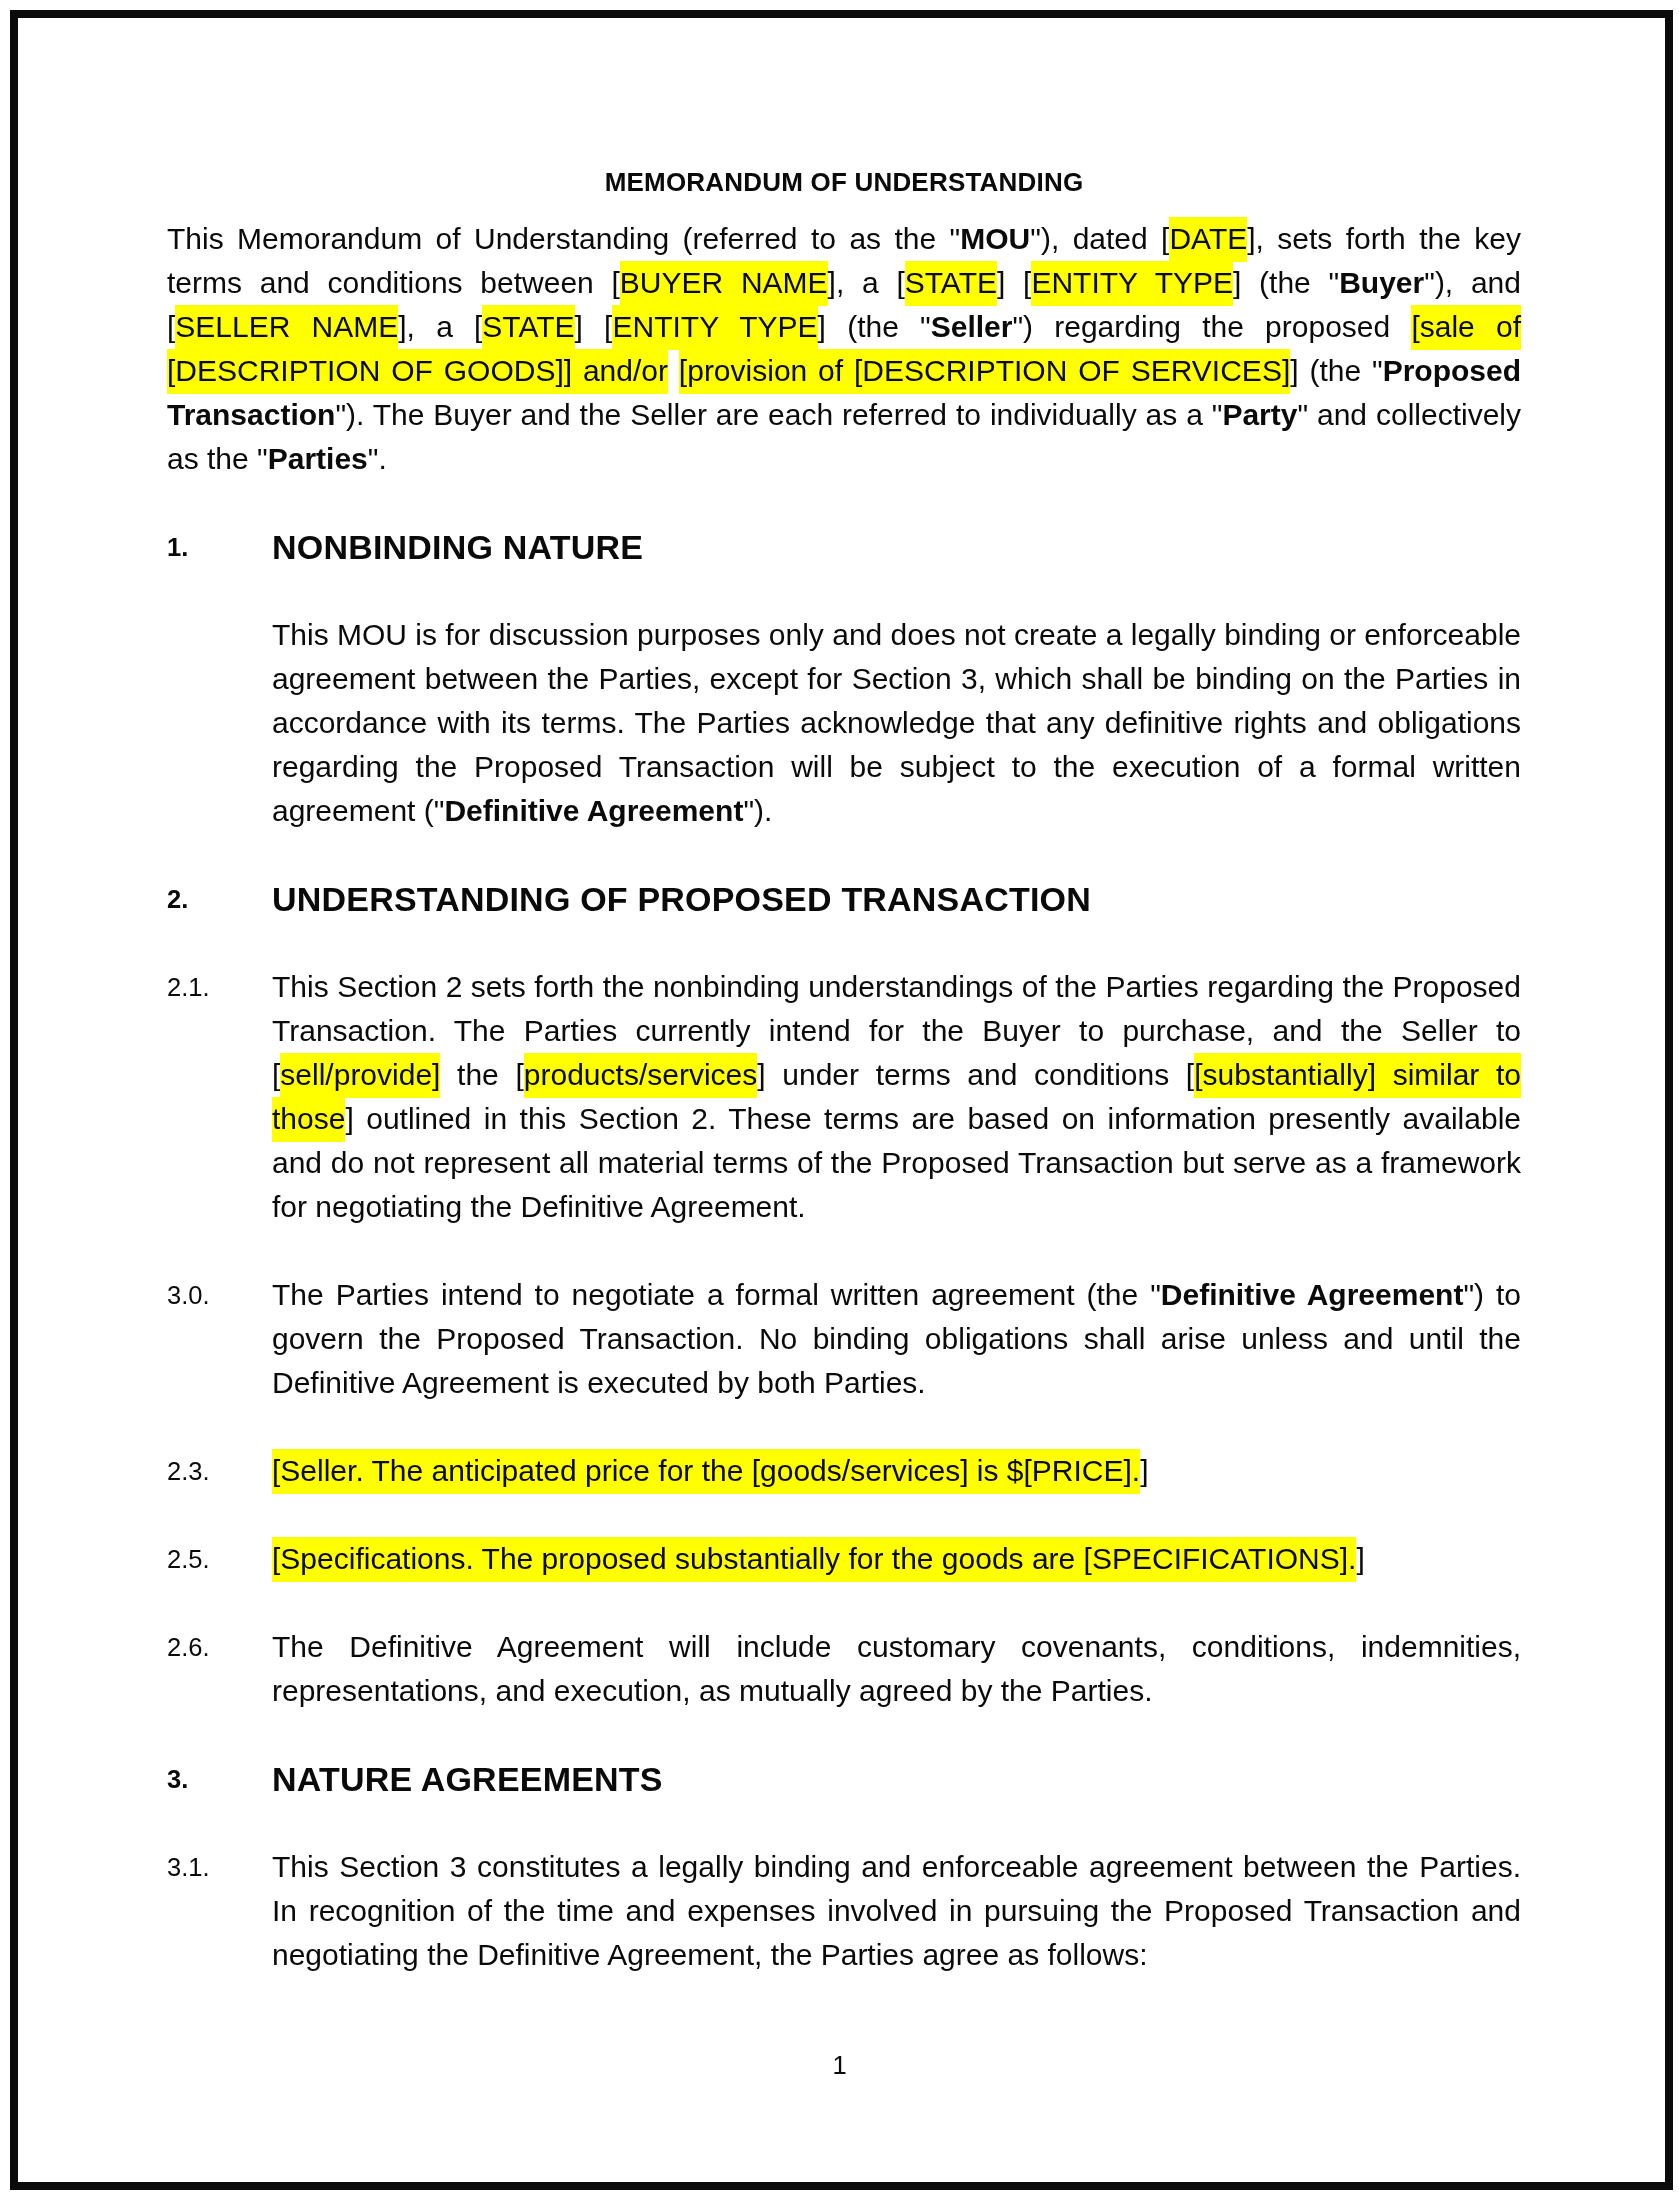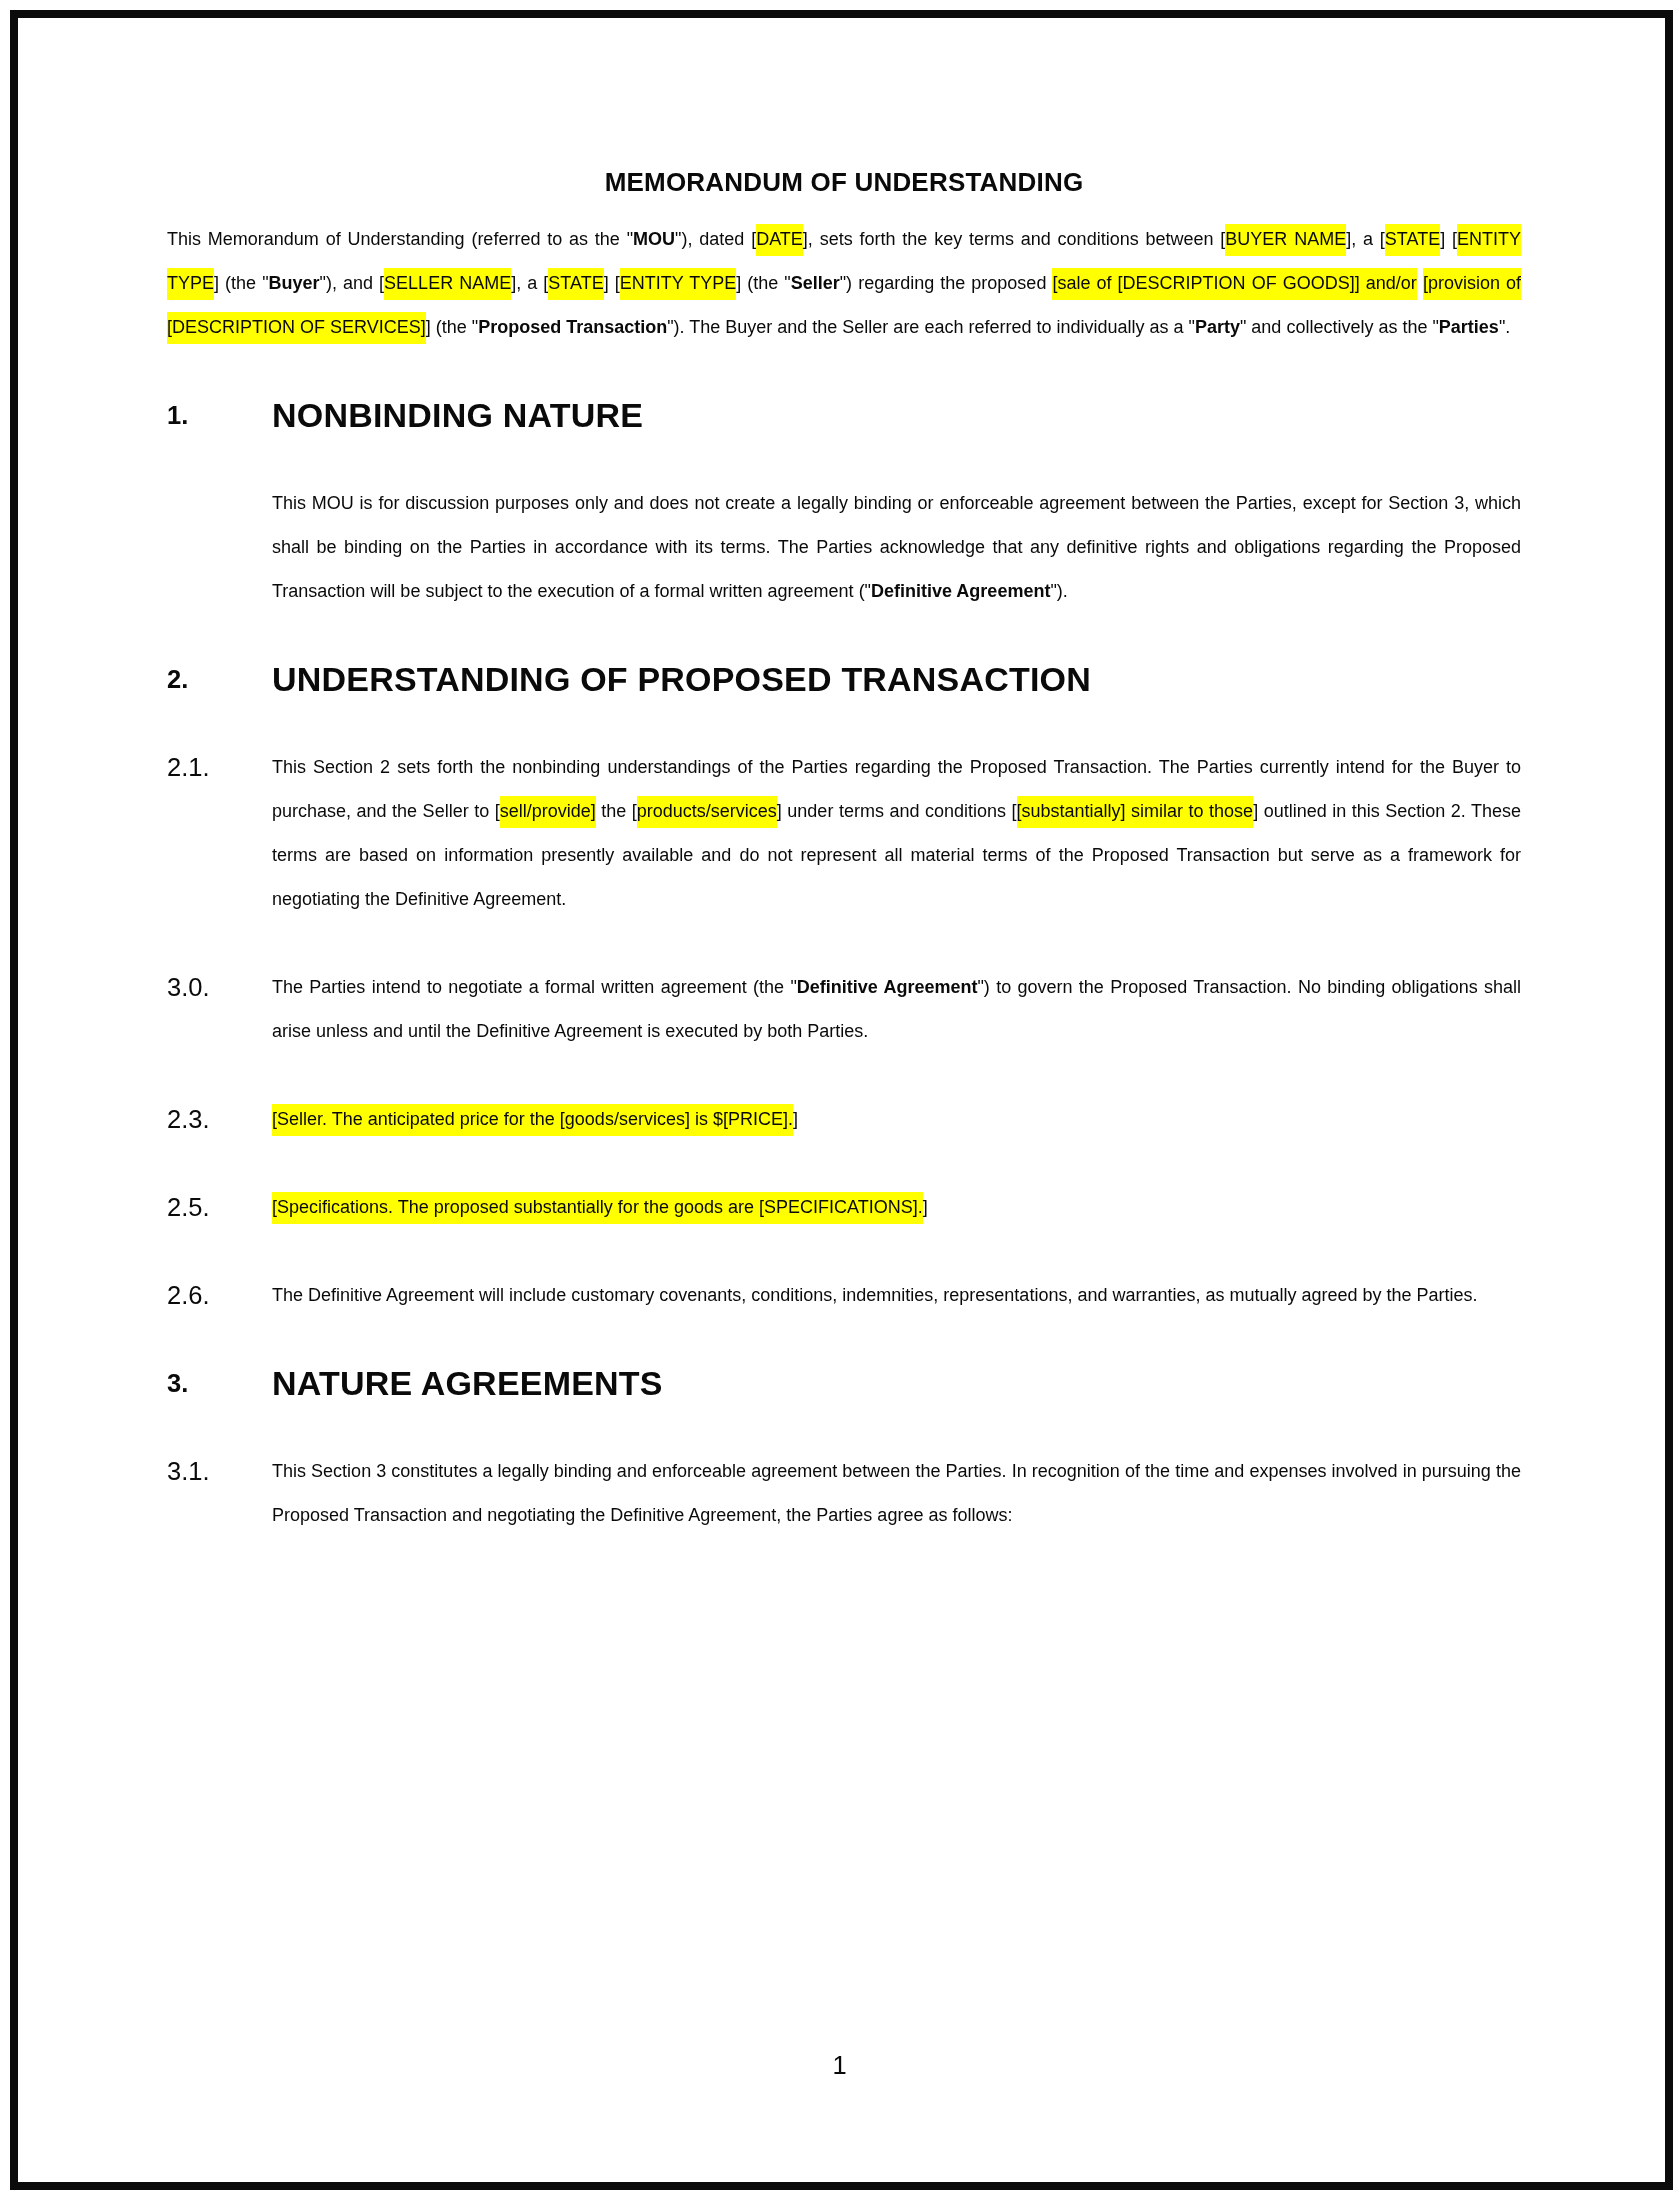--- a/index.html
+++ b/index.html
@@ -12,21 +12,21 @@
   .frame{
     position:absolute;left:9.7px;top:9.7px;right:6.1px;bottom:11.4px;
     border:8px solid #0b0b0b;pointer-events:none;
   }
   .content{position:absolute;left:167px;right:158px;top:160px;}
   .title{
     margin:0 0 13px 0;font-size:26px;font-weight:bold;
     line-height:44px;text-align:center;letter-spacing:0.2px;
   }
   .para{
-    margin:44px 0 0 0;font-size:18px;line-height:44px;
+    margin:44px 0 0 0;font-size:30px;line-height:44px;
     text-align:justify;
   }
   .intro{margin-top:0;}
   .row{display:grid;grid-template-columns:105px 1fr;margin-top:44px;align-items:start;}
   .row .para{margin-top:0;}
   .num{font-size:25.5px;line-height:44px;}
   .heading .num,.heading .htext{font-weight:bold;}
   .htext{font-size:34px;line-height:44px;letter-spacing:0.2px;}
   .hl{background:var(--hl,#ffff00);padding:5.3px 0 7px 0;}
   .b{font-weight:bold;}
@@ -71,21 +71,21 @@
     <div class="row">
       <span class="num">2.3.</span>
       <p class="para"><span class="hl">[Seller. The anticipated price for the [goods/services] is $[PRICE].</span><span>]</span></p>
     </div>
     <div class="row">
       <span class="num">2.5.</span>
       <p class="para"><span class="hl">[Specifications. The proposed substantially for the goods are [SPECIFICATIONS].</span><span>]</span></p>
     </div>
     <div class="row">
       <span class="num">2.6.</span>
-      <p class="para"><span>The Definitive Agreement will include customary covenants, conditions, indemnities, representations, and warranties, as mutually agreed by the Parties.</span></p>
+      <p class="para"><span>The Definitive Agreement will include customary covenants, conditions, indemnities, representations, and execution, as mutually agreed by the Parties.</span></p>
     </div>
 
     <div class="row heading">
       <span class="num">3.</span>
       <span class="htext">NATURE AGREEMENTS</span>
     </div>
     <div class="row">
       <span class="num">3.1.</span>
       <p class="para"><span>This Section 3 constitutes a legally binding and enforceable agreement between the Parties. In recognition of the time and expenses involved in pursuing the Proposed Transaction and negotiating the Definitive Agreement, the Parties agree as follows:</span></p>
     </div>

